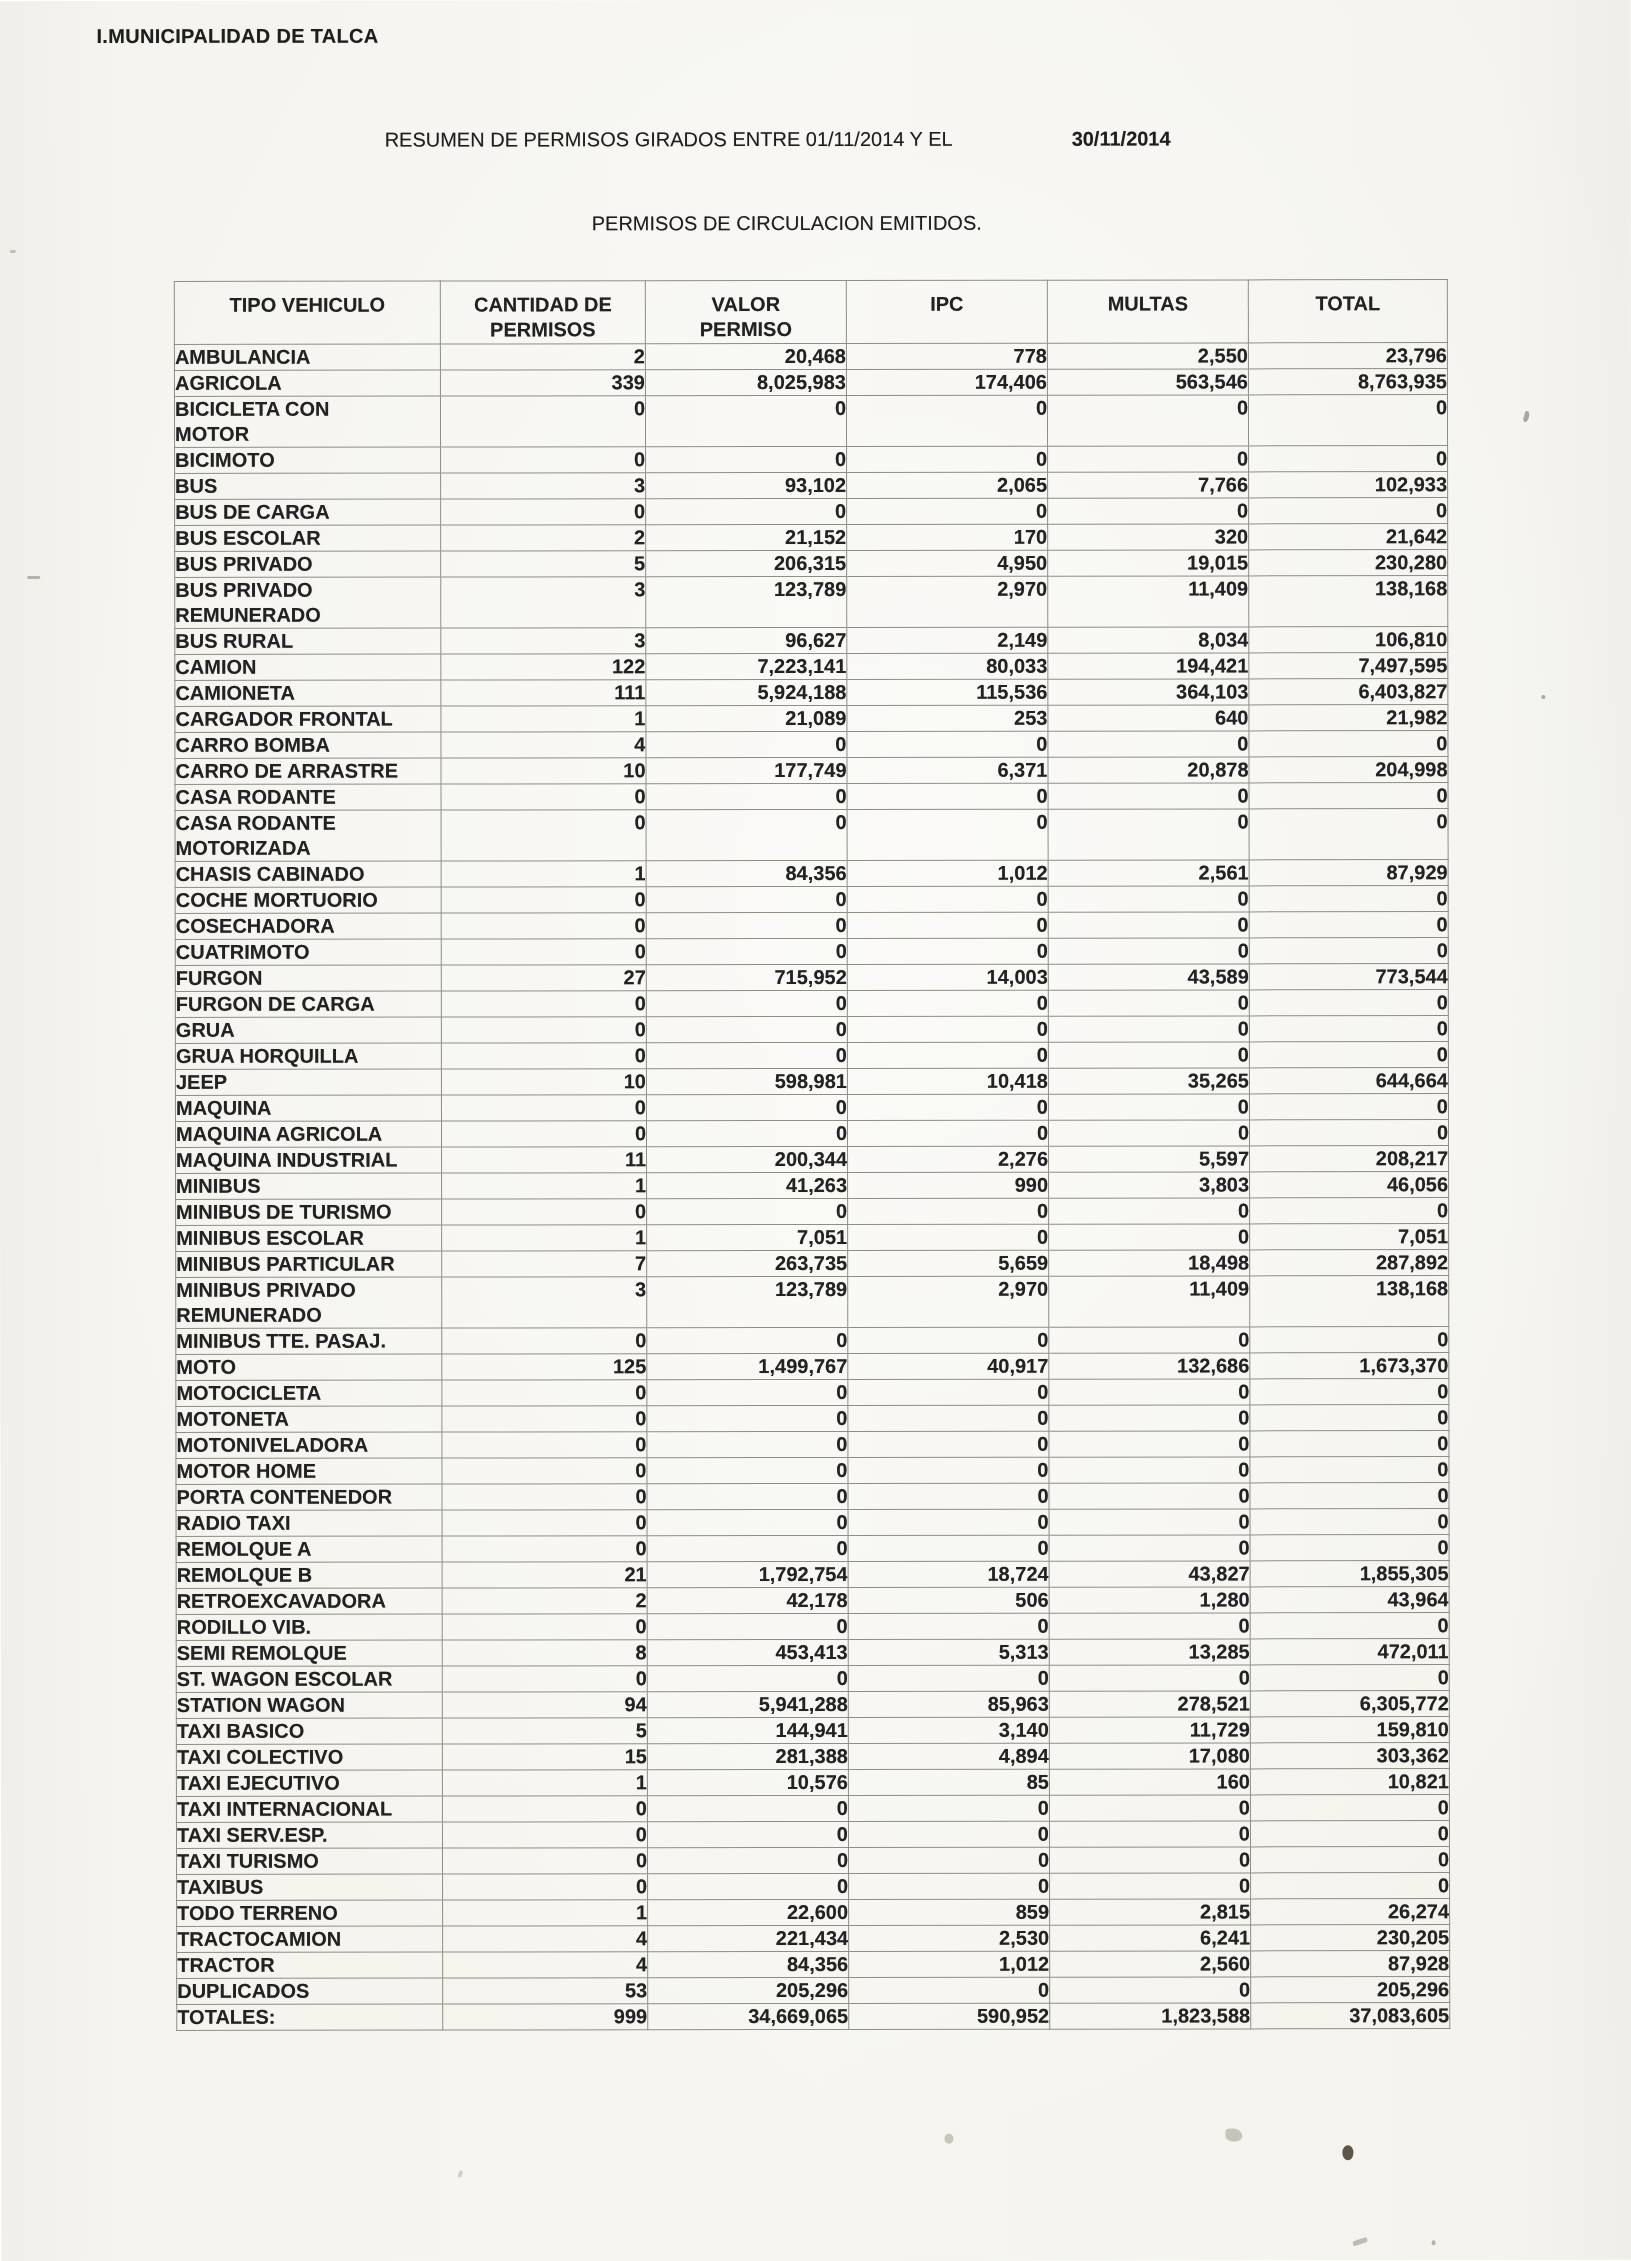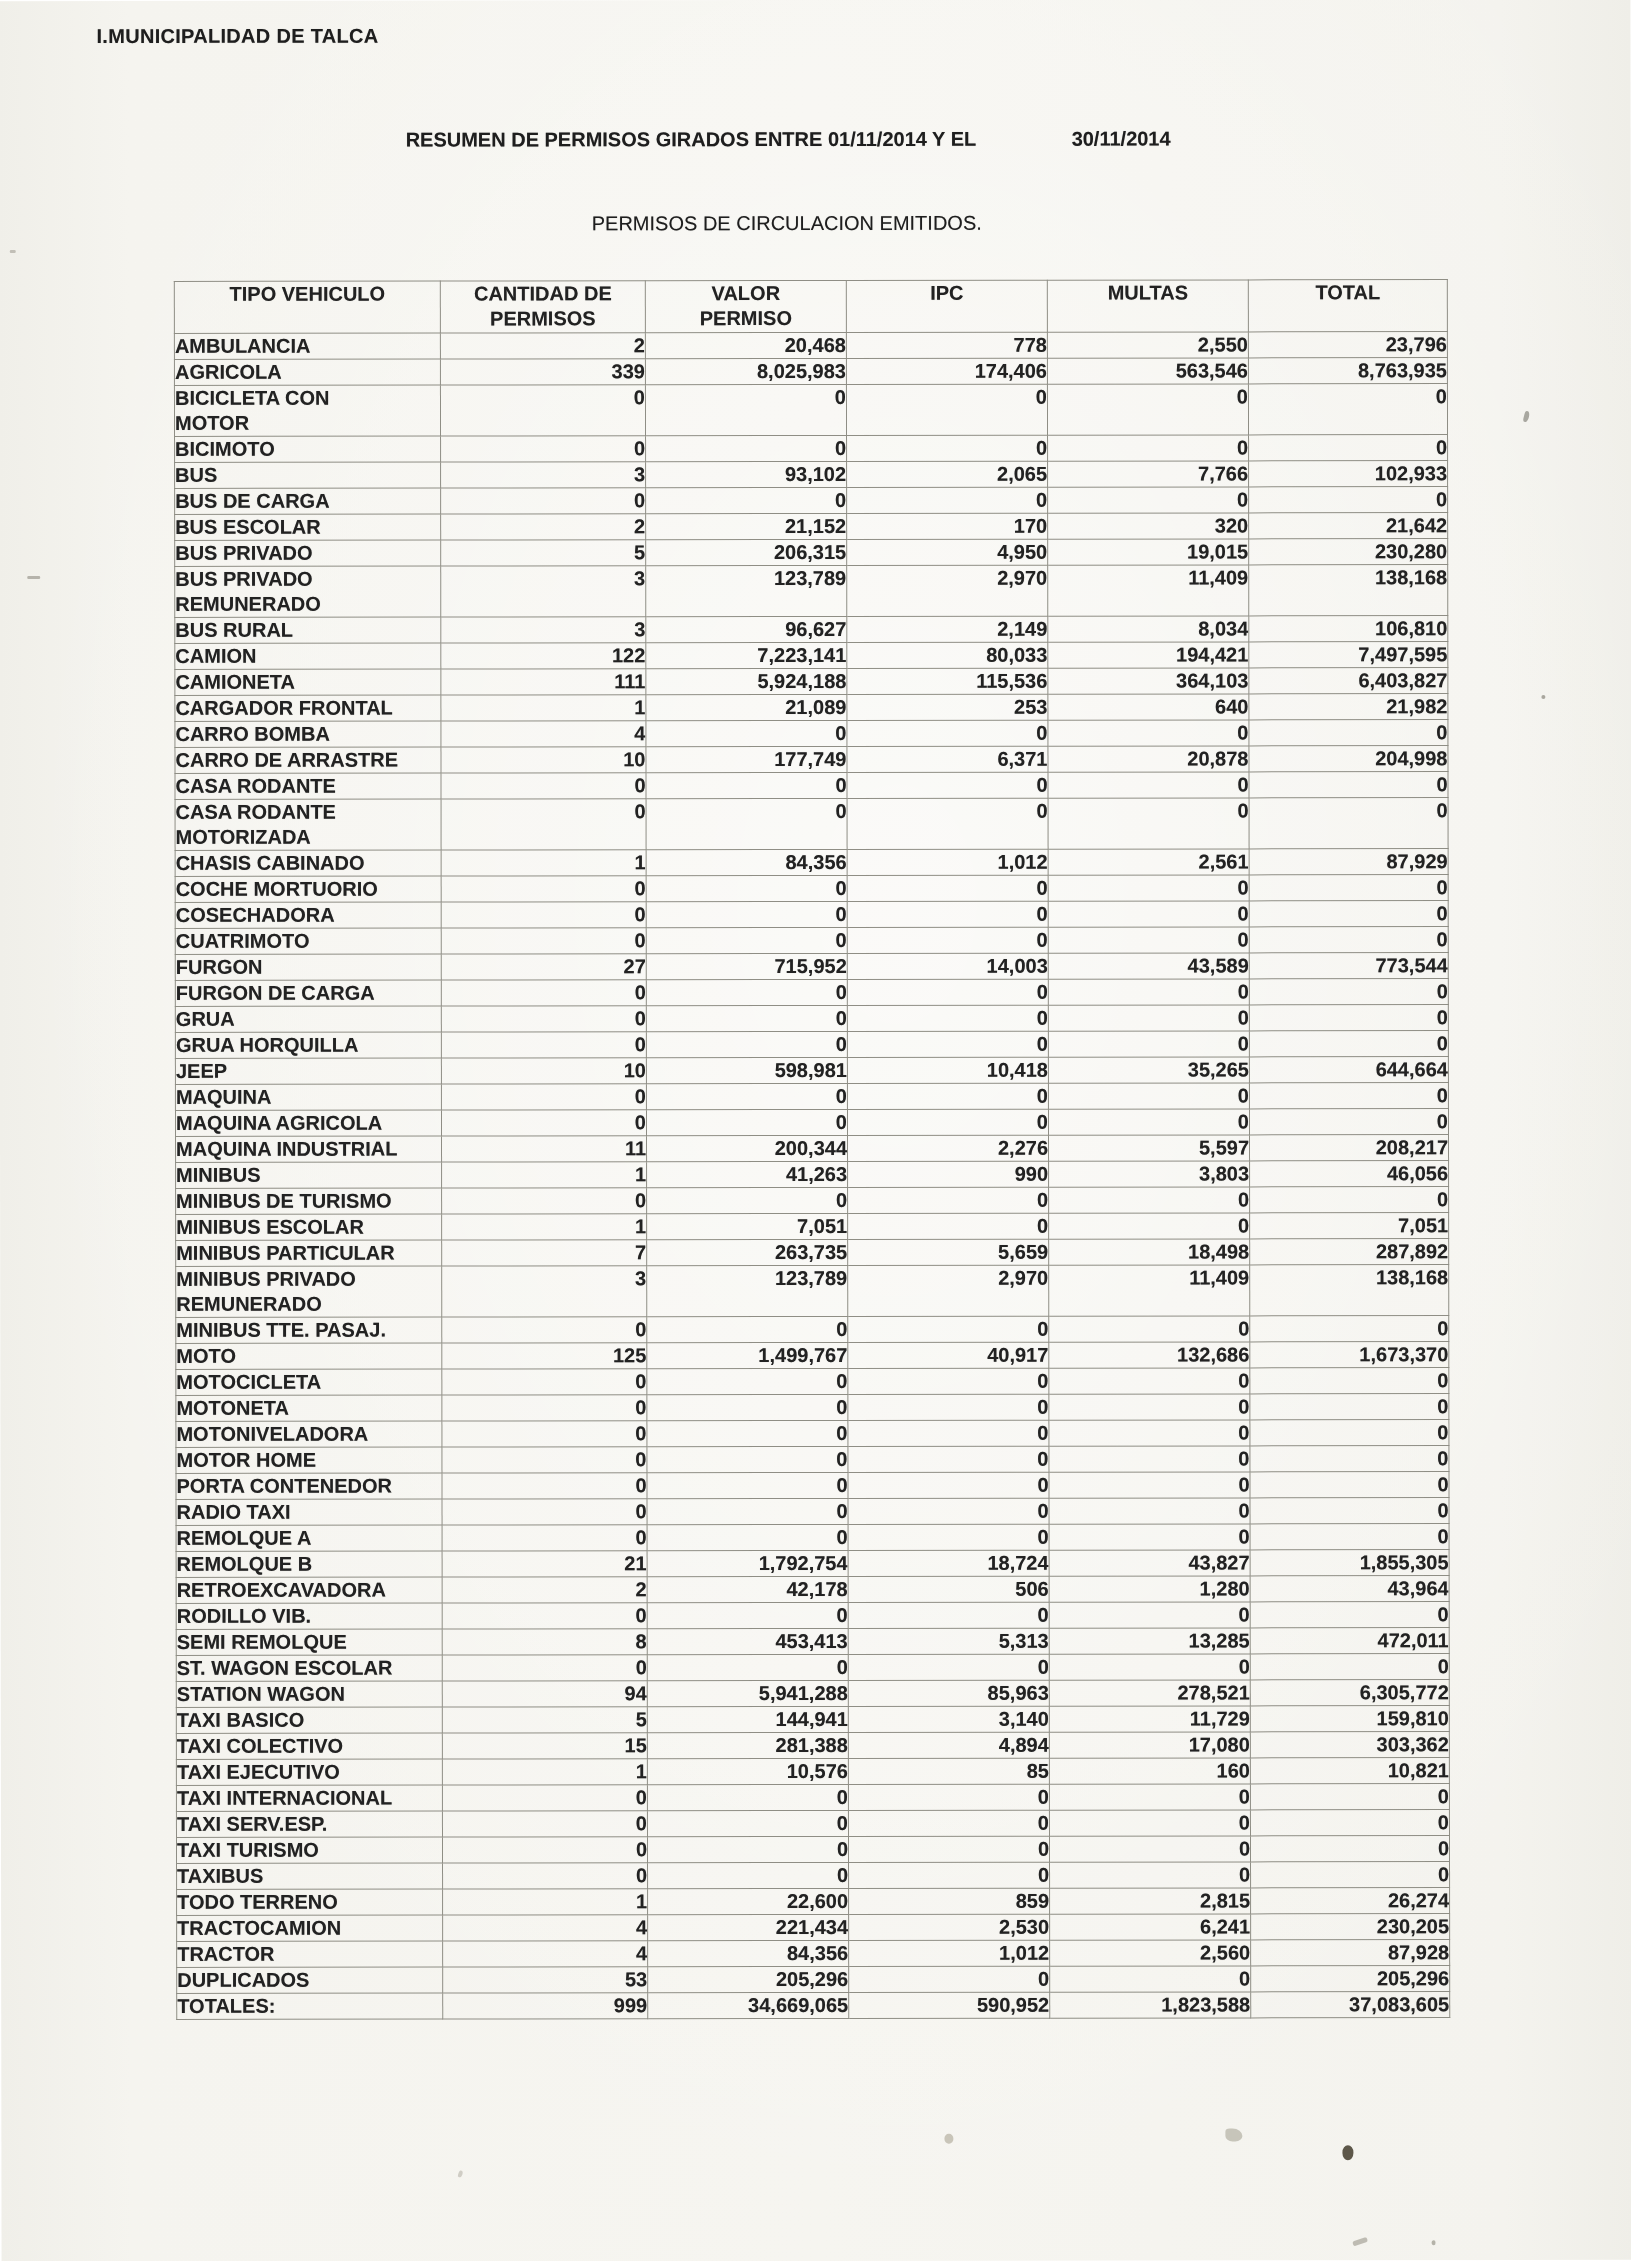--- a/index.html
+++ b/index.html
@@ -25,24 +25,24 @@
     left: 66px;
     top: 24px;
     font-size: 20px;
     font-weight: bold;
     letter-spacing: 0.3px;
     text-shadow: 0 0 0.7px rgba(30,30,30,0.4);
     margin-left: 32px;
   }
   .report-title {
     position: absolute;
-    left: 407px;
+    left: 386px;
     top: 128px;
     font-size: 20px;
-    font-weight: bold;
+    font-weight: normal;
     text-shadow: 0 0 0.7px rgba(30,30,30,0.4);
   }
   .report-date {
     position: absolute;
     left: 1073px;
     top: 128px;
     font-size: 20px;
     font-weight: bold;
     text-shadow: 0 0 0.7px rgba(30,30,30,0.4);
   }
@@ -68,21 +68,21 @@
   table.permits th, table.permits td {
     border: 1.3px solid #8f8e85;
     vertical-align: top;
     padding: 0;
     text-shadow: 0 0 0.7px rgba(30,30,30,0.35);
     overflow: hidden;
   }
   table.permits th {
     text-align: center;
     line-height: 25px;
-    padding-top: 0;
+    padding-top: 11px;
     height: 51px;
     white-space: pre-line;
     font-weight: bold;
   }
   table.permits td {
     height: 25px;
     line-height: 25px;
   }
   td.lbl {
     text-align: left;

